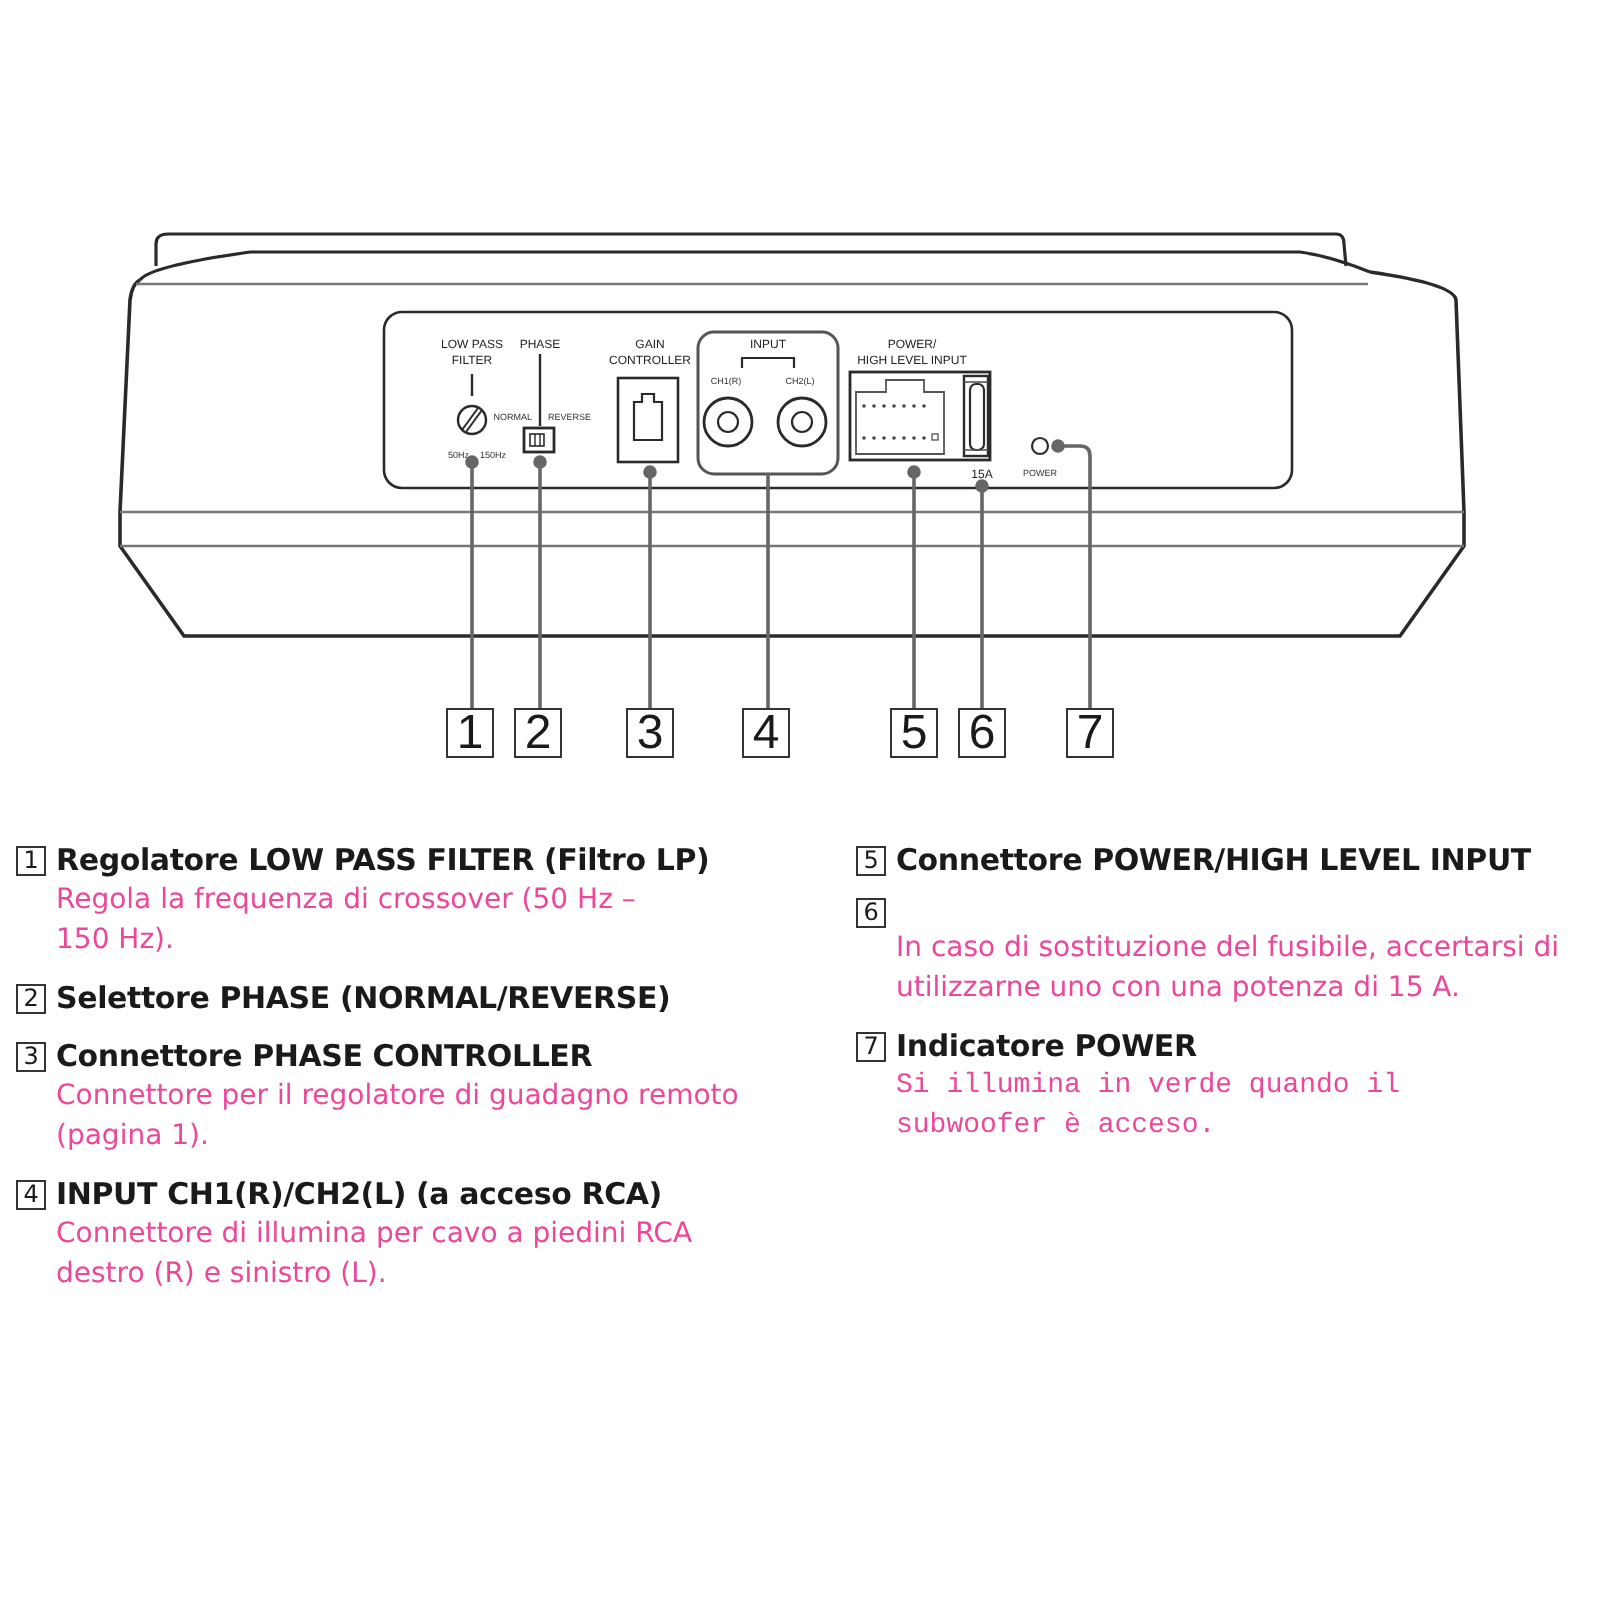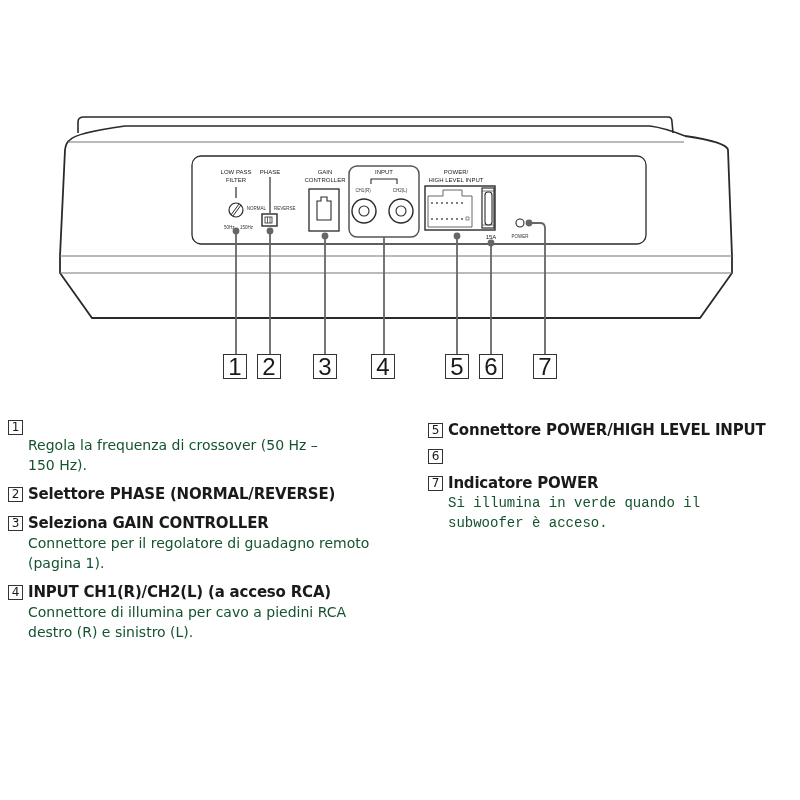--- a/index.html
+++ b/index.html
@@ -7,21 +7,21 @@
   #diagram { position:absolute; left:0; top:0; width:800px; height:400px; }
   .lbl { font-family:"Liberation Sans", sans-serif; font-size:6px; fill:#222; }
   .lbl-sm { font-family:"Liberation Sans", sans-serif; font-size:4.5px; fill:#333; }
   .callout-box { position:absolute; top:354px; width:24px; height:25px; border:1.3px solid #333; box-sizing:border-box; font-family:"Liberation Sans", sans-serif; font-size:24px; line-height:23px; text-align:center; color:#1a1a1a; }
   .legend { position:absolute; top:420px; width:390px; }
   .legend.left { left:8px; }
   .legend.right { left:428px; width:372px; }
   .item { margin-bottom:9px; }
   .item-head { display:flex; align-items:center; font-weight:bold; font-size:15px; line-height:20px; letter-spacing:-0.2px; }
   .num { display:inline-block; width:15px; height:15px; border:1px solid #333; box-sizing:border-box; font-size:12px; line-height:13px; text-align:center; font-weight:normal; margin-right:5px; flex-shrink:0; }
-  .item-desc { padding-left:20px; font-size:14px; line-height:20px; color:#14532d; }
+  .item-desc { padding-left:20px; font-size:14px; line-height:20px; color:#ec4899; }
 </style>
 </head>
 <body>
 
 <svg id="diagram" viewBox="0 0 800 400" xmlns="http://www.w3.org/2000/svg">
 
   <path d="M78 133 L78 122 Q78 117 84 117 L668 117 Q672 117 672 122 L673 133" fill="none" stroke="#2a2a2a" stroke-width="1.6"></path>
   <path d="M70 140 Q75 133 125 126 L650 126 Q665 128 685 136" fill="none" stroke="#2a2a2a" stroke-width="1.6"></path>
 
   <path d="M70 140 Q66 142 65 150 L60 256 L60 273 L92 318 L700 318 L732 273 L732 256 L728 150 Q727 142 685 136" fill="none" stroke="#2a2a2a" stroke-width="1.8"></path>
@@ -130,33 +130,34 @@
 <div class="callout-box" style="left:313px;">3</div>
 <div class="callout-box" style="left:371px;">4</div>
 <div class="callout-box" style="left:445px;">5</div>
 <div class="callout-box" style="left:479px;">6</div>
 <div class="callout-box" style="left:533px;">7</div>
 
 <div class="legend left">
   <div class="item">
     <div class="item-head">
         <span class="num">1</span>
+        <span>Regolatore LOW PASS FILTER (Filtro LP)</span>
       </div>
     <div class="item-desc" style="width:300px;">Regola la frequenza di crossover (50 Hz – 150 Hz).</div>
   </div>
   <div class="item">
     <div class="item-head">
         <span class="num">2</span>
         <span>Selettore PHASE (NORMAL/REVERSE)</span>
       </div>
   </div>
   <div class="item">
     <div class="item-head">
         <span class="num">3</span>
-        <span>Seleziona GAIN CONTROLLER</span>
+        <span>Connettore PHASE CONTROLLER</span>
       </div>
     <div class="item-desc">Connettore per il regolatore di guadagno remoto (pagina 1).</div>
   </div>
   <div class="item">
     <div class="item-head">
         <span class="num">4</span>
         <span>INPUT CH1(R)/CH2(L) (a acceso RCA)</span>
       </div>
     <div class="item-desc" style="width:345px;">Connettore di illumina per cavo a piedini RCA destro (R) e sinistro (L).</div>
   </div>
@@ -166,20 +167,21 @@
   <div class="item">
     <div class="item-head">
         <span class="num">5</span>
         <span>Connettore POWER/HIGH LEVEL INPUT</span>
       </div>
   </div>
   <div class="item">
     <div class="item-head">
         <span class="num">6</span>
       </div>
+    <div class="item-desc">In caso di sostituzione del fusibile, accertarsi di utilizzarne uno con una potenza di 15 A.</div>
   </div>
   <div class="item">
     <div class="item-head">
         <span class="num">7</span>
         <span>Indicatore POWER</span>
       </div>
     <div class="item-desc" style="width:330px;font-family:Liberation Mono, monospace;">Si illumina in verde quando il subwoofer è acceso.</div>
   </div>
 </div>
 

